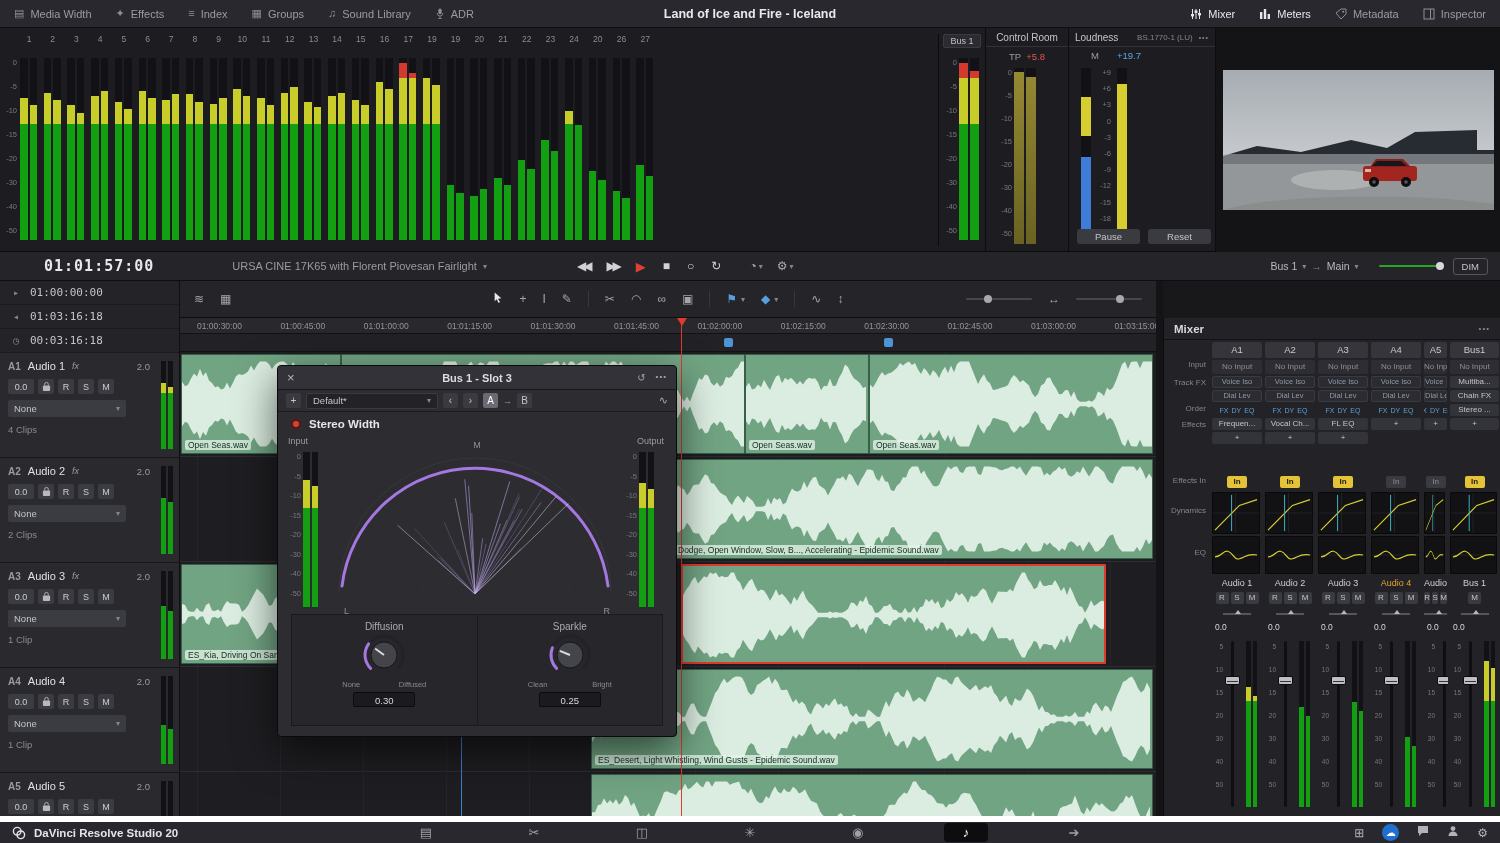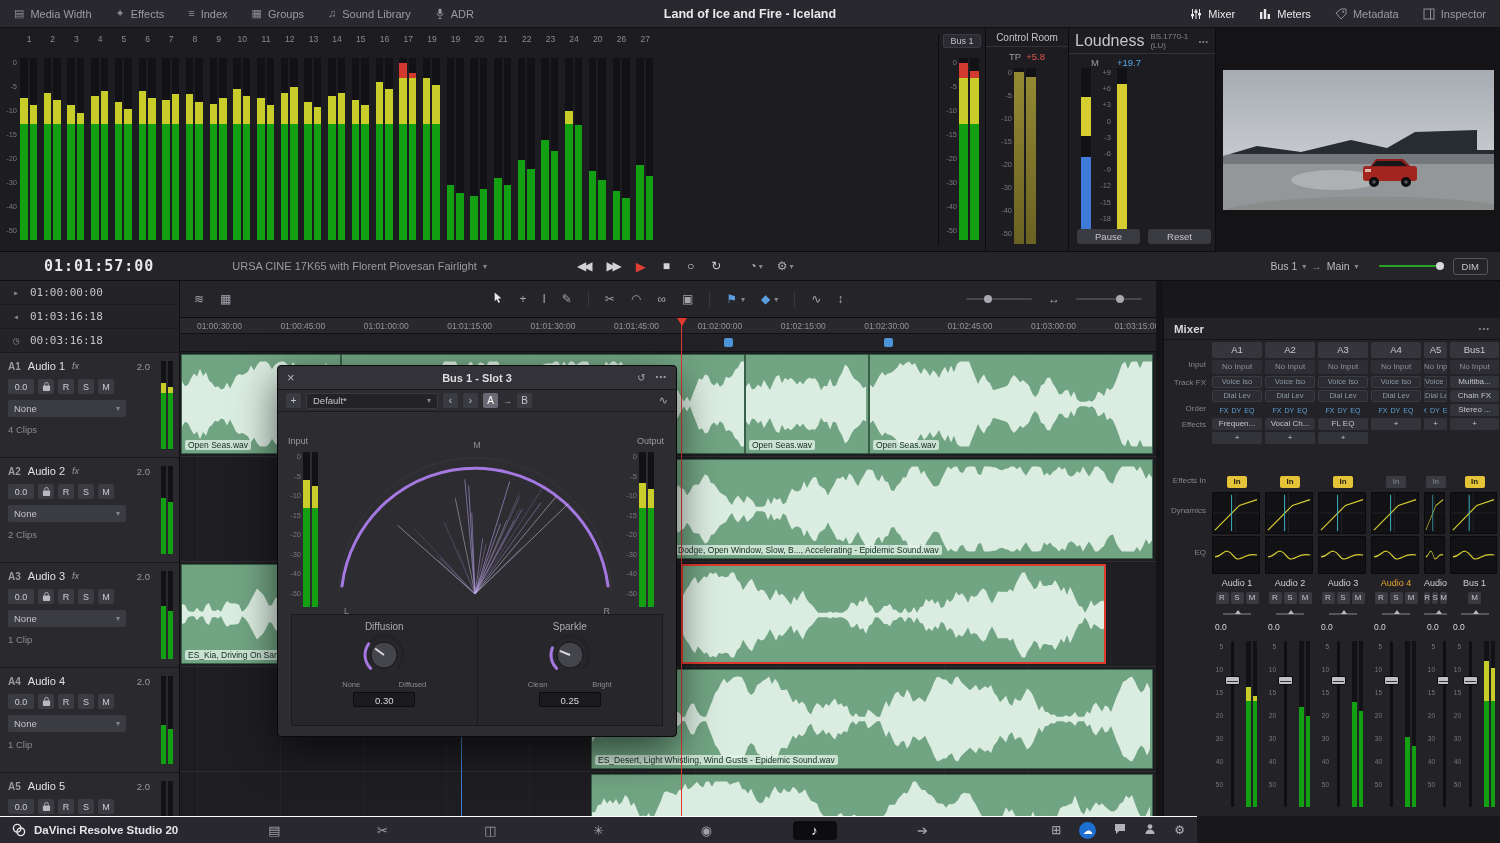--- a/index.html
+++ b/index.html
@@ -34,21 +34,21 @@
   #mb-cr{position:absolute;left:985px;top:0;width:83px;height:224px;border-left:1px solid #0c0c0e}
   .sec-h{font-size:10px;color:#c4c4ca;text-align:center;padding:4px 0 3px;border-bottom:1px solid #323238}
   .cr-tp{font-size:9.5px;color:#9a9aa0;text-align:center;margin-top:4px}
   .cr-tp .red{color:#e0564d;margin-left:5px}
   #cr-wrap{position:absolute;left:10px;top:40px;height:176px;display:flex}
   #cr-scale{width:18px;position:relative}
   #cr-bars{width:22px;height:176px}
   .cr .vbar{background:linear-gradient(to top,#6a6222,#968a33)}
   #mb-loud{position:absolute;left:1068px;top:0;width:147px;height:224px;border-left:1px solid #0c0c0e}
   .loud-h{display:flex;align-items:center;padding:4px 6px 3px;border-bottom:1px solid #323238;gap:6px}
-  .loud-h .t{font-size:16px;color:#c4c4ca}
+  .loud-h .t{font-size:10px;color:#c4c4ca}
   .loud-h .std{font-size:8px;color:#84848b;margin-left:auto}
   .loud-h .dots{font-size:7px;color:#84848b;letter-spacing:1px}
   .loud-m{font-size:9.5px;color:#9a9aa0;padding:3px 0 0 22px}
   .loud-m .blue{color:#56a8e8;margin-left:18px}
   #loud-meters{position:absolute;left:12px;top:40px;height:162px;display:flex}
   .lbar{width:10px;height:100%;background:#121216;position:relative}
   .lseg{position:absolute;left:0;right:0}
   #loud-scale{width:26px;position:relative}
   #loud-stats{position:absolute;right:6px;top:36px;width:52px}
   .lstat{margin-bottom:9px}
@@ -172,21 +172,21 @@
   .pw-bars{width:15px}
   .pw-viz{flex:1;position:relative}
   .pw-viz .vlab{position:absolute;font-size:9px;color:#8e8e95}
   .pw-knobs{position:absolute;left:13px;right:13px;bottom:10px;height:112px;background:#26262b;border:1px solid #1a1a1e;display:flex}
   .knob-col{flex:1;display:flex;flex-direction:column;align-items:center;padding-top:6px;position:relative}
   .knob-col+.knob-col{border-left:1px solid #1a1a1e}
   .knob-label{font-size:10px;color:#aaaab0}
   .knob-minmax{display:flex;justify-content:space-between;width:84px;font-size:7.5px;color:#8a8a90;margin-top:-2px}
   .knob-val{width:62px;height:15px;background:#1b1b1f;border:1px solid #0c0c0e;border-radius:2px;font-size:9.5px;color:#d8d8dc;text-align:center;line-height:15px;margin-top:3px;cursor:text}
   
-  #bottombar{position:absolute;left:0;top:816px;width:1197px;height:27px;background:#28282e;border-top:1px solid #ffffff;display:flex;align-items:center;padding:0 12px;z-index:30}
+  #bottombar{position:absolute;left:0;top:816px;width:1500px;height:27px;background:#28282e;border-top:6px solid #ffffff;display:flex;align-items:center;padding:0 12px;z-index:30}
   #logo{display:flex;align-items:center;gap:8px;font-size:11.5px;font-weight:bold;color:#e4e4e8}
   #pages{position:absolute;left:0;right:0;display:flex;justify-content:center;gap:64px;align-items:center;pointer-events:none}
   .page-ic{font-size:13px;color:#a0a0a7;cursor:pointer;pointer-events:auto;width:44px;text-align:center}
   .page-ic.active{background:#0d0d0f;border-radius:4px;color:#fff;padding:2px 0}
   #br-icons{margin-left:auto;display:flex;gap:18px;align-items:center;position:relative;z-index:2}
   .br-ic{color:#b2b2b8;font-size:12px;cursor:pointer}
   .br-ic.cloud{background:#1f6fd0;border-radius:50%;width:17px;height:17px;display:flex;align-items:center;justify-content:center;color:#fff;font-size:10px}
 </style>
 </head>
 <body>
@@ -1445,20 +1445,24 @@
           <span>Default*</span>
           <span class="caret">▾</span>
         </span>
       <span class="pw-btn">‹</span>
       <span class="pw-btn">›</span>
       <span class="pw-btn ab on">A</span>
       <span class="pw-arrow">→</span>
       <span class="pw-btn ab">B</span>
       <span class="pw-bypass icon">∿</span>
     </div>
+    <div class="pw-header">
+      <span class="pw-power"></span>
+      <span class="pw-pname">Stereo Width</span>
+    </div>
     <div class="pw-body">
       <div class="pw-meter">
         <span class="pw-mlabel">Input</span>
         <div class="pw-mwrap">
             <div class="pw-scale" id="pw-in-scale">
               <span class="scl" style="top: 0px;">0</span>
               <span class="scl" style="top: 19.5px;">-5</span>
               <span class="scl" style="top: 39px;">-10</span>
               <span class="scl" style="top: 58.5px;">-15</span>
               <span class="scl" style="top: 78px;">-20</span>

